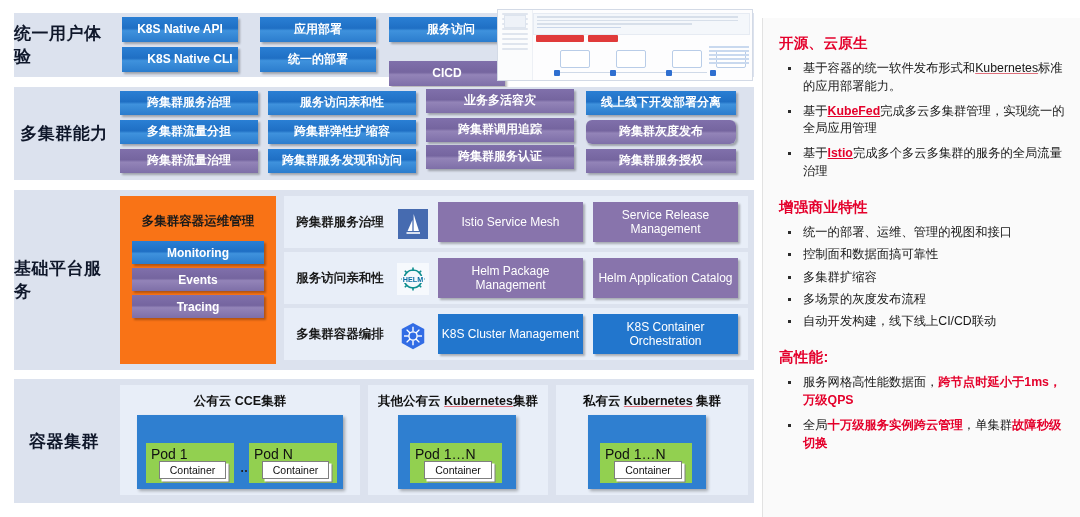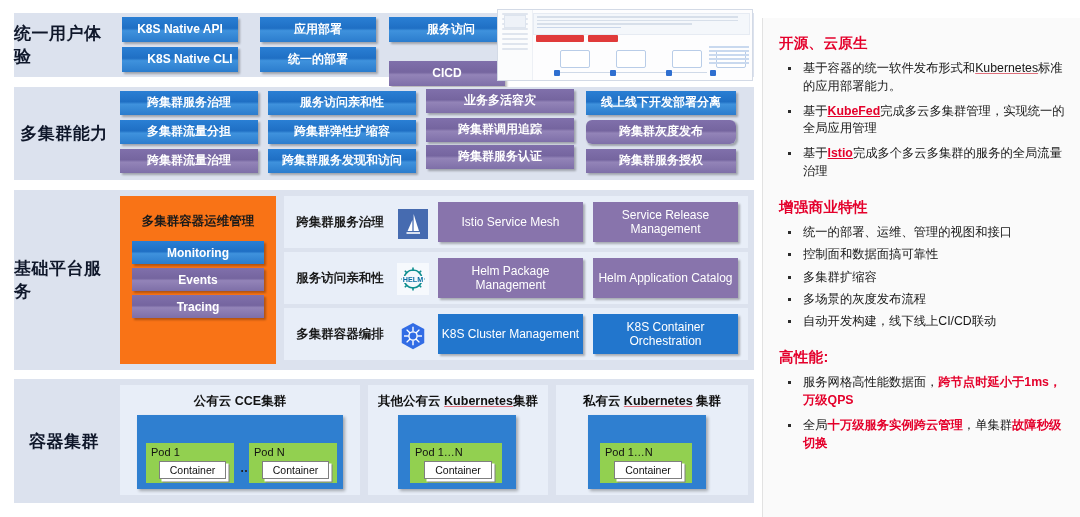--- a/index.html
+++ b/index.html
@@ -107,21 +107,21 @@
   }
   .svc-chip.sBlue{background:#2276cd;}
   .svc-chip.sPurple{background:#8874ac;}
 
   
   .cl-box{position:absolute;top:6px;bottom:8px;background:#e8eef8;box-sizing:border-box;}
   .cl-title{text-align:center;font-size:12.5px;font-weight:bold;color:#111;margin-top:8px;}
   .cl-title u{text-decoration:underline;text-decoration-color:#e0707c;}
   .cluster{position:absolute;background:#2f7fd0;box-shadow:2px 2px 3px rgba(0,0,0,.3);}
   .pod{position:absolute;background:#92d050;}
-  .pod-label{position:absolute;left:5px;top:3px;font-size:11px;color:#111;}
+  .pod-label{position:absolute;left:5px;top:3px;font-size:14px;color:#111;}
   .container{
     position:absolute;background:#fff;border:1px solid #7f7f7f;
     display:flex;align-items:center;justify-content:center;
     font-size:10.5px;color:#111;
     box-shadow:2.5px 2.5px 0 #fff, 3.5px 3.5px 0 #7f7f7f;
   }
   .ell{position:absolute;font-size:12px;color:#222;font-weight:bold;letter-spacing:1px;}
 
   
   .right{

